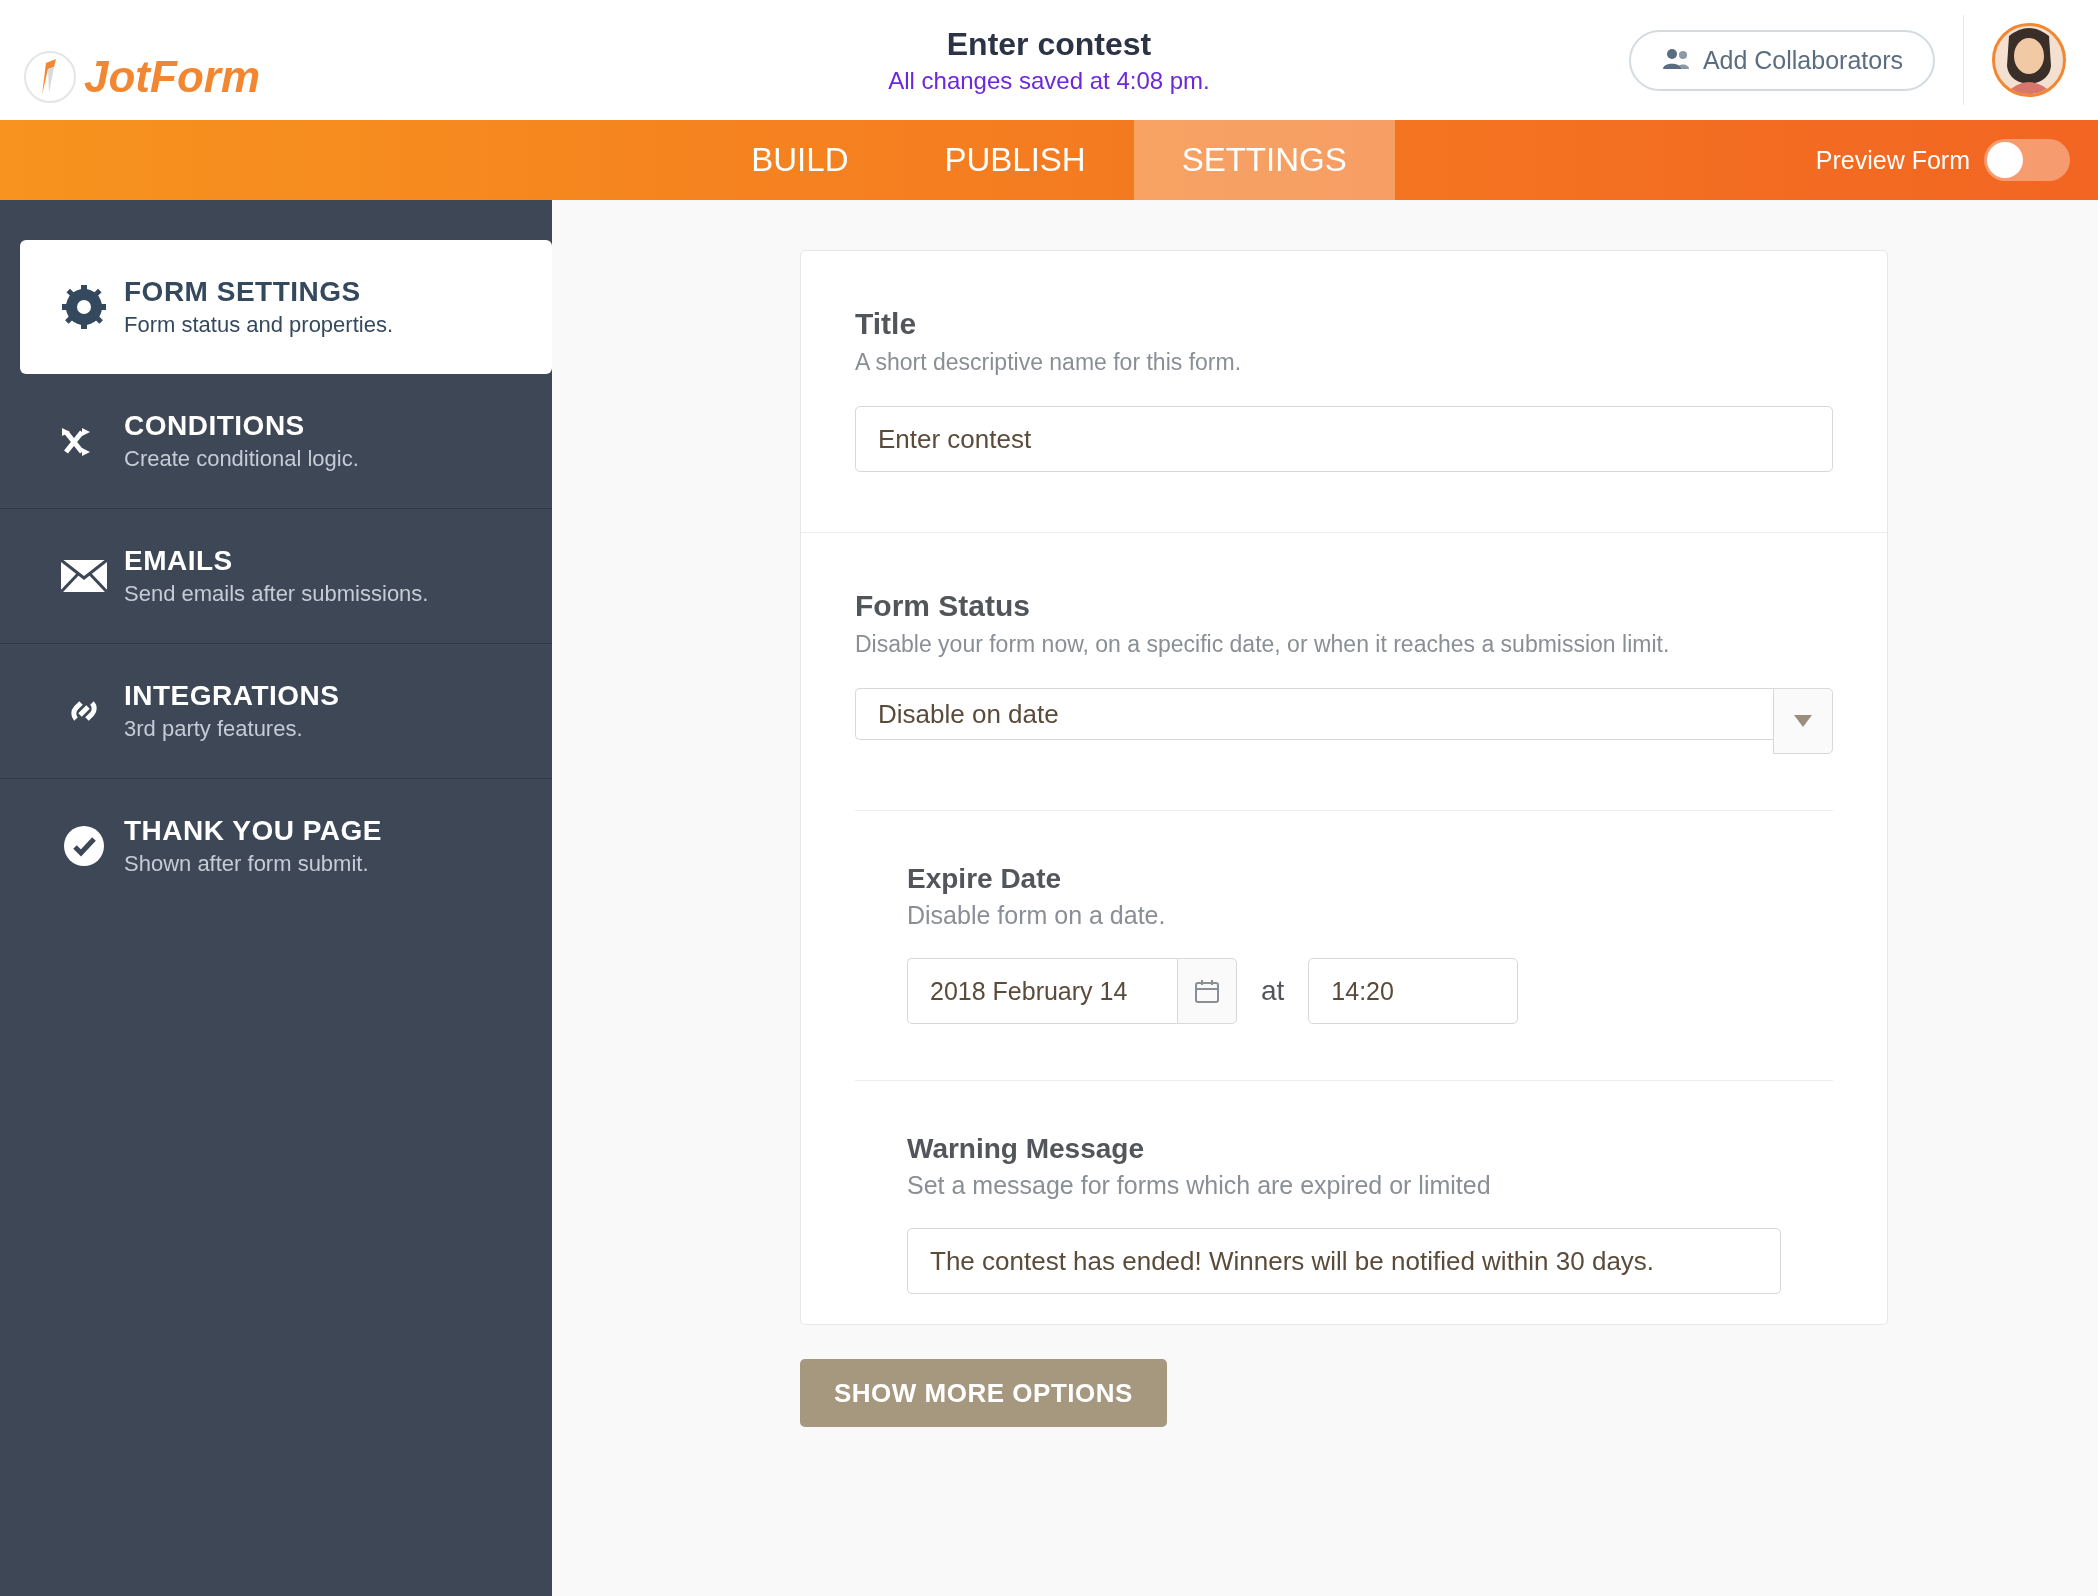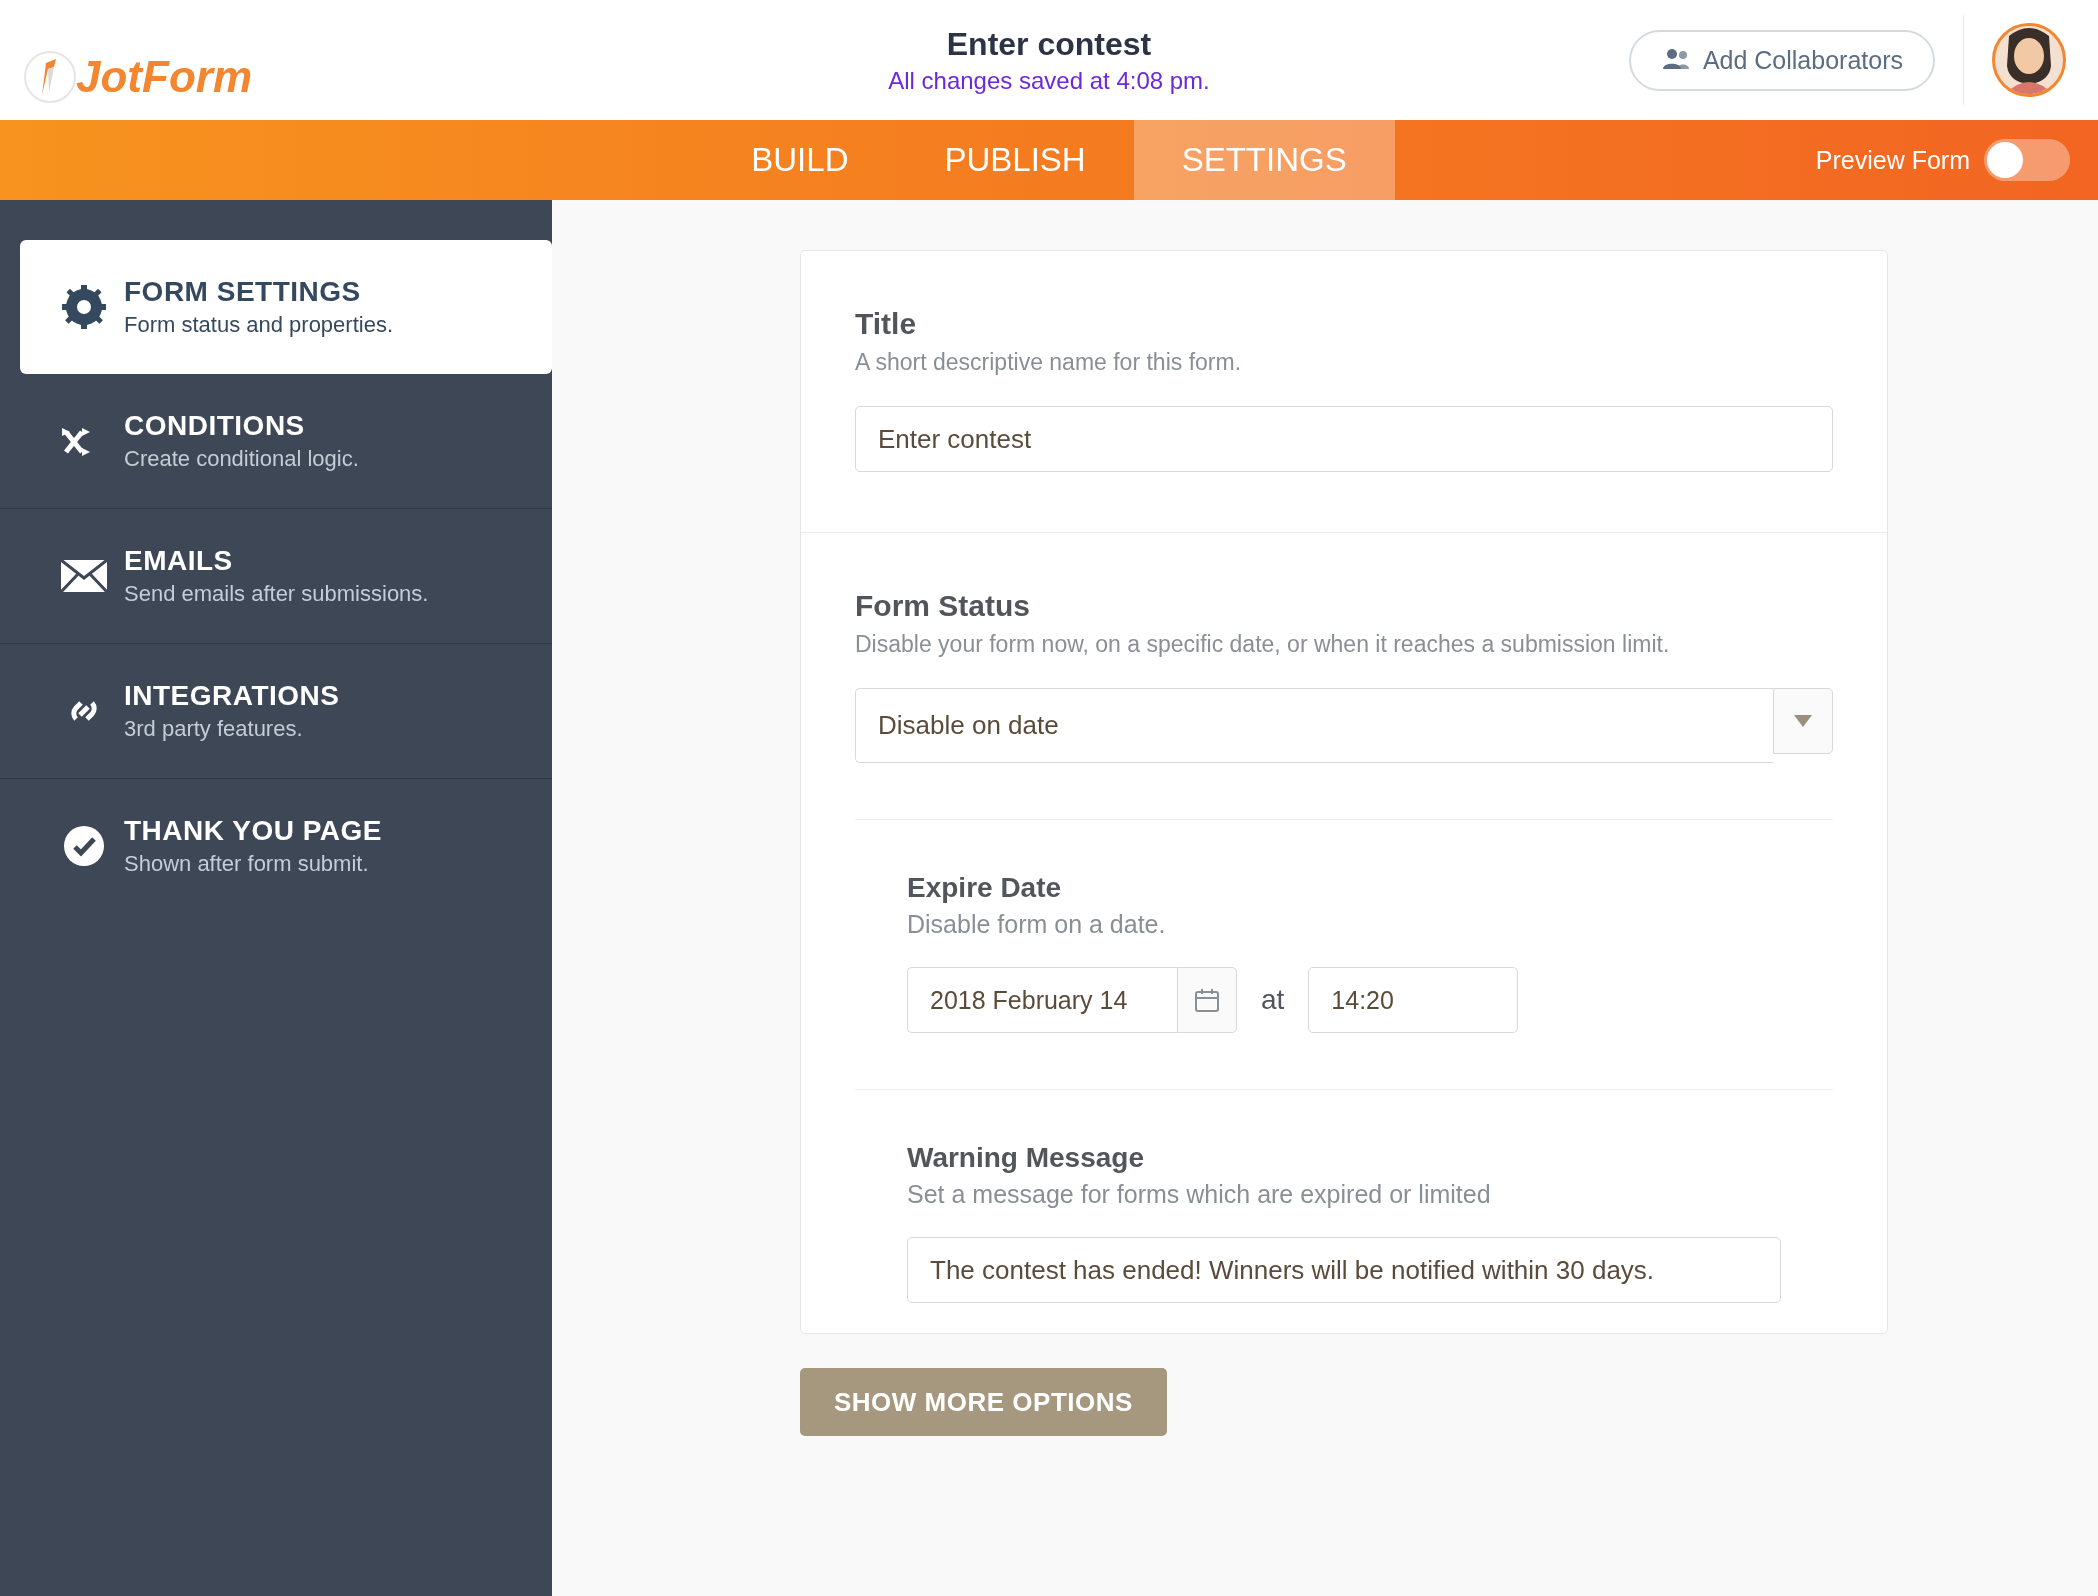--- a/index.html
+++ b/index.html
@@ -18,20 +18,21 @@
     display: flex;
     align-items: center;
     justify-content: space-between;
     padding: 0 24px;
     background: #fff;
     position: relative;
   }
   .logo {
     display: flex;
     align-items: center;
+    gap: 8px;
     margin-top: 33px;
   }
   .logo-icon {
     width: 52px;
     height: 52px;
     border-radius: 50%;
     border: 2px solid #e5e5e5;
     display: flex;
     align-items: center;
     justify-content: center;
@@ -237,21 +238,21 @@
     font-size: 26px;
     color: #5a4b3a;
     background: #fff;
   }
   .select-wrap {
     display: flex;
     width: 100%;
   }
   .select-body {
     flex: 1;
-    height: 75px;
+    height: 52px;
     border: 1px solid #d8d8d8;
     border-radius: 5px 0 0 5px;
     padding: 0 22px;
     display: flex;
     align-items: center;
     font-size: 26px;
     color: #5a4b3a;
     background: #fff;
     cursor: pointer;
     border-right: none;

